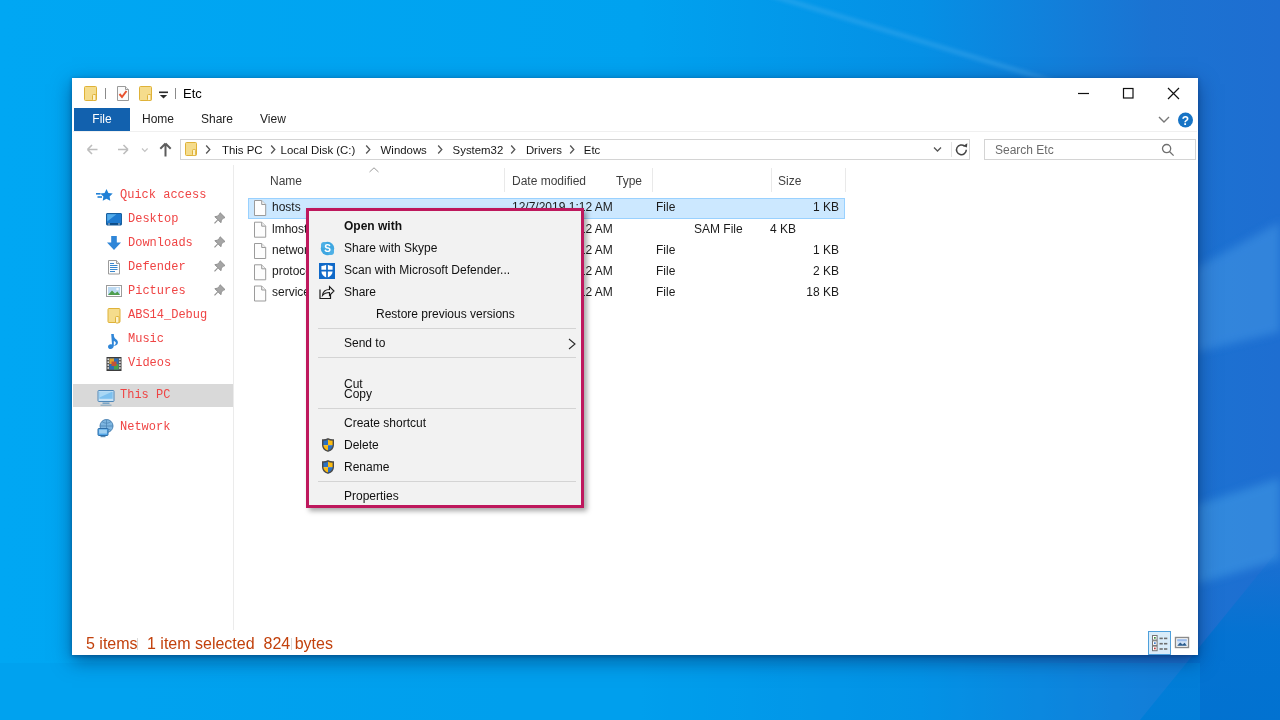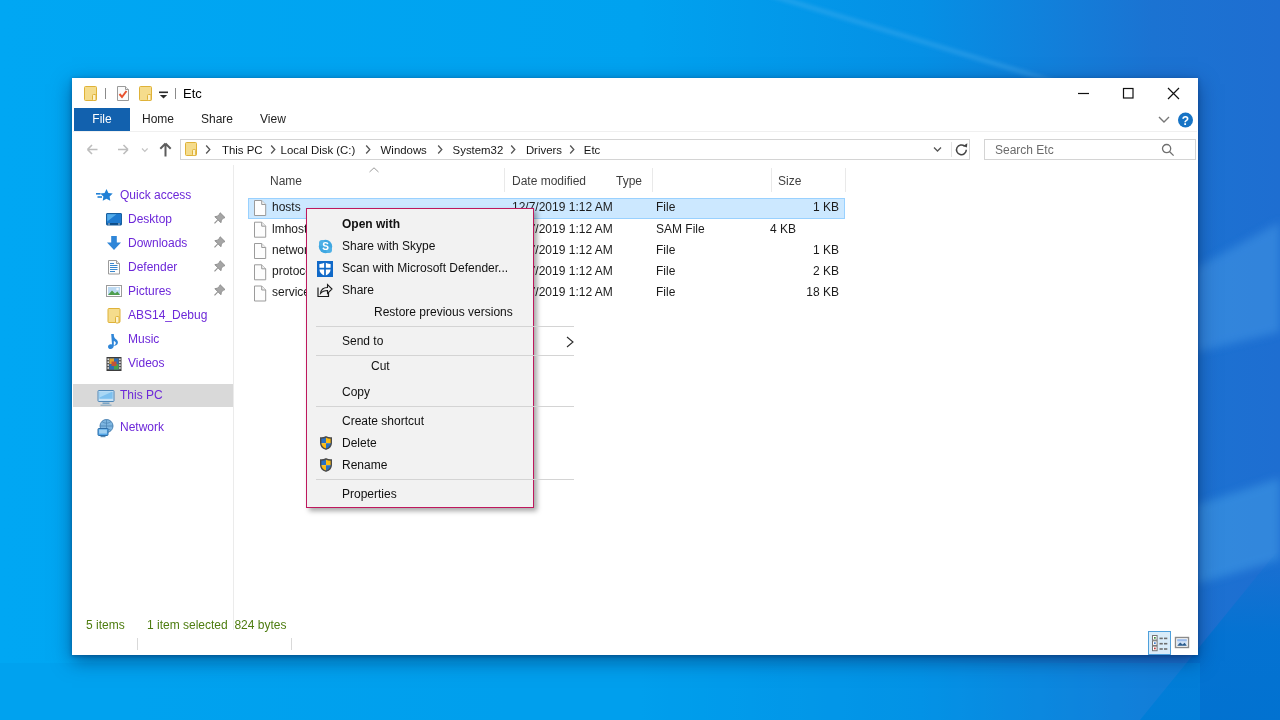--- a/index.html
+++ b/index.html
@@ -17,33 +17,33 @@
   #filetab { left:74px; top:108px; width:56px; height:23px; background:#1261ae; color:#fff;
              text-align:center; line-height:23px; font-size:12px; }
   .tab { top:108px; height:23px; line-height:23px; font-size:12px; color:#222; }
   #tabline { left:73px; top:131px; width:1124px; height:1px; background:#f0f0f0; }
   
   .inputbox { top:139px; height:21px; background:#fff; border:1px solid #d4d4d4; }
   #addrbox { left:180px; width:790px; }
   #searchbox { left:984px; width:212px; }
   
   #navsep { left:233px; top:165px; width:1px; height:465px; background:#ebebeb; }
-  .nav { font-size:12px; color:#6d28d9; }
+  .nav { font-size:12px; color:#ef4444;font-family:Liberation Mono, monospace; }
   #thispc-row { left:73px; top:384px; width:160px; height:23px; background:#d9d9d9; }
   
   .hdr { font-size:12px; color:#3f3f3f; top:174px; }
   .hsep { top:168px; width:1px; height:24px; background:#e9e9e9; }
   .cell { font-size:12px; color:#1b1b1b; }
   #selrow { left:248px; top:198px; width:597px; height:21px; background:#cce8ff;
             border:1px solid #99d1ff; }
   
-  .status { font-size:12px; color:#4d7c0f; top:618px; }
-  
-  #menu { left:306px; top:208px; width:228px; height:300px; background:#f2f2f2;
-          border:1px solid #be185d; box-shadow:3px 3px 5px rgba(0,0,0,.35); z-index:30; }
+  .status { font-size:16px; color:#c2410c; top:635px; }
+  
+  #menu { left:306px; top:208px; width:278px; height:300px; background:#f2f2f2;
+          border:3px solid #be185d; box-shadow:3px 3px 5px rgba(0,0,0,.35); z-index:30; }
   .mi { position:absolute; left:35px; height:22px; line-height:22px; font-size:12px; color:#111; white-space:nowrap; }
   .msep { position:absolute; left:9px; width:258px; height:1px; background:#d4d4d4; }
 </style>
 </head>
 <body>
 <div id="stage">
   <svg id="wall" width="1280" height="720" viewBox="0 0 1280 720">
     <defs>
       <linearGradient id="gbase" x1="0" y1="0" x2="1" y2="0">
         <stop offset="0" stop-color="#00a7f3"></stop>
@@ -289,21 +289,21 @@
     <use href="#fico" y="85.5"></use>
   </svg>
 
   <div class="abs cell" style="left:272px;top:200px;">hosts</div>
   <div class="abs cell" style="left:512px;top:200px;">12/7/2019 1:12 AM</div>
   <div class="abs cell" style="left:656px;top:200px;">File</div>
   <div class="abs cell" style="left:770px;top:200px;width:69px;text-align:right;">1 KB</div>
 
   <div class="abs cell" style="left:272px;top:222px;">lmhosts.sam</div>
   <div class="abs cell" style="left:512px;top:222px;">12/7/2019 1:12 AM</div>
-  <div class="abs cell" style="left:656px;top:222px;">SAM File</div>
+  <div class="abs cell" style="left:694px;top:222px;">SAM File</div>
   <div class="abs cell" style="left:770px;top:222px;width:69px;text-align:left;">4 KB</div>
 
   <div class="abs cell" style="left:272px;top:243px;">networks</div>
   <div class="abs cell" style="left:512px;top:243px;">12/7/2019 1:12 AM</div>
   <div class="abs cell" style="left:656px;top:243px;">File</div>
   <div class="abs cell" style="left:770px;top:243px;width:69px;text-align:right;">1 KB</div>
 
   <div class="abs cell" style="left:272px;top:264px;">protocol</div>
   <div class="abs cell" style="left:512px;top:264px;">12/7/2019 1:12 AM</div>
   <div class="abs cell" style="left:656px;top:264px;">File</div>
@@ -346,21 +346,21 @@
 
   <div class="abs" id="menu">
     <div class="mi" style="top:4px;font-weight:bold;">Open with</div>
     <div class="mi" style="top:26px;">Share with Skype</div>
     <div class="mi" style="top:48px;text-align:right;">Scan with Microsoft Defender...</div>
     <div class="mi" style="top:70px;">Share</div>
     <div class="mi" style="top:92px;margin-left:32px;">Restore previous versions</div>
     <div class="msep" style="top:117px;"></div>
     <div class="mi" style="top:121px;">Send to</div>
     <div class="msep" style="top:146px;"></div>
-    <div class="mi" style="top:146px;margin-left:29px;">Cut</div>
+    <div class="mi" style="top:162px;">Cut</div>
     <div class="mi" style="top:172px;">Copy</div>
     <div class="msep" style="top:197px;"></div>
     <div class="mi" style="top:201px;">Create shortcut</div>
     <div class="mi" style="top:223px;">Delete</div>
     <div class="mi" style="top:245px;">Rename</div>
     <div class="msep" style="top:270px;"></div>
     <div class="mi" style="top:274px;">Properties</div>
 
     <svg class="abs" style="left:258px;top:127px;" width="10" height="12" viewBox="0 0 10 12">
       <path d="M2 1 L8 6 L2 11" fill="none" stroke="#2b2b2b" stroke-width="1.1"></path>

